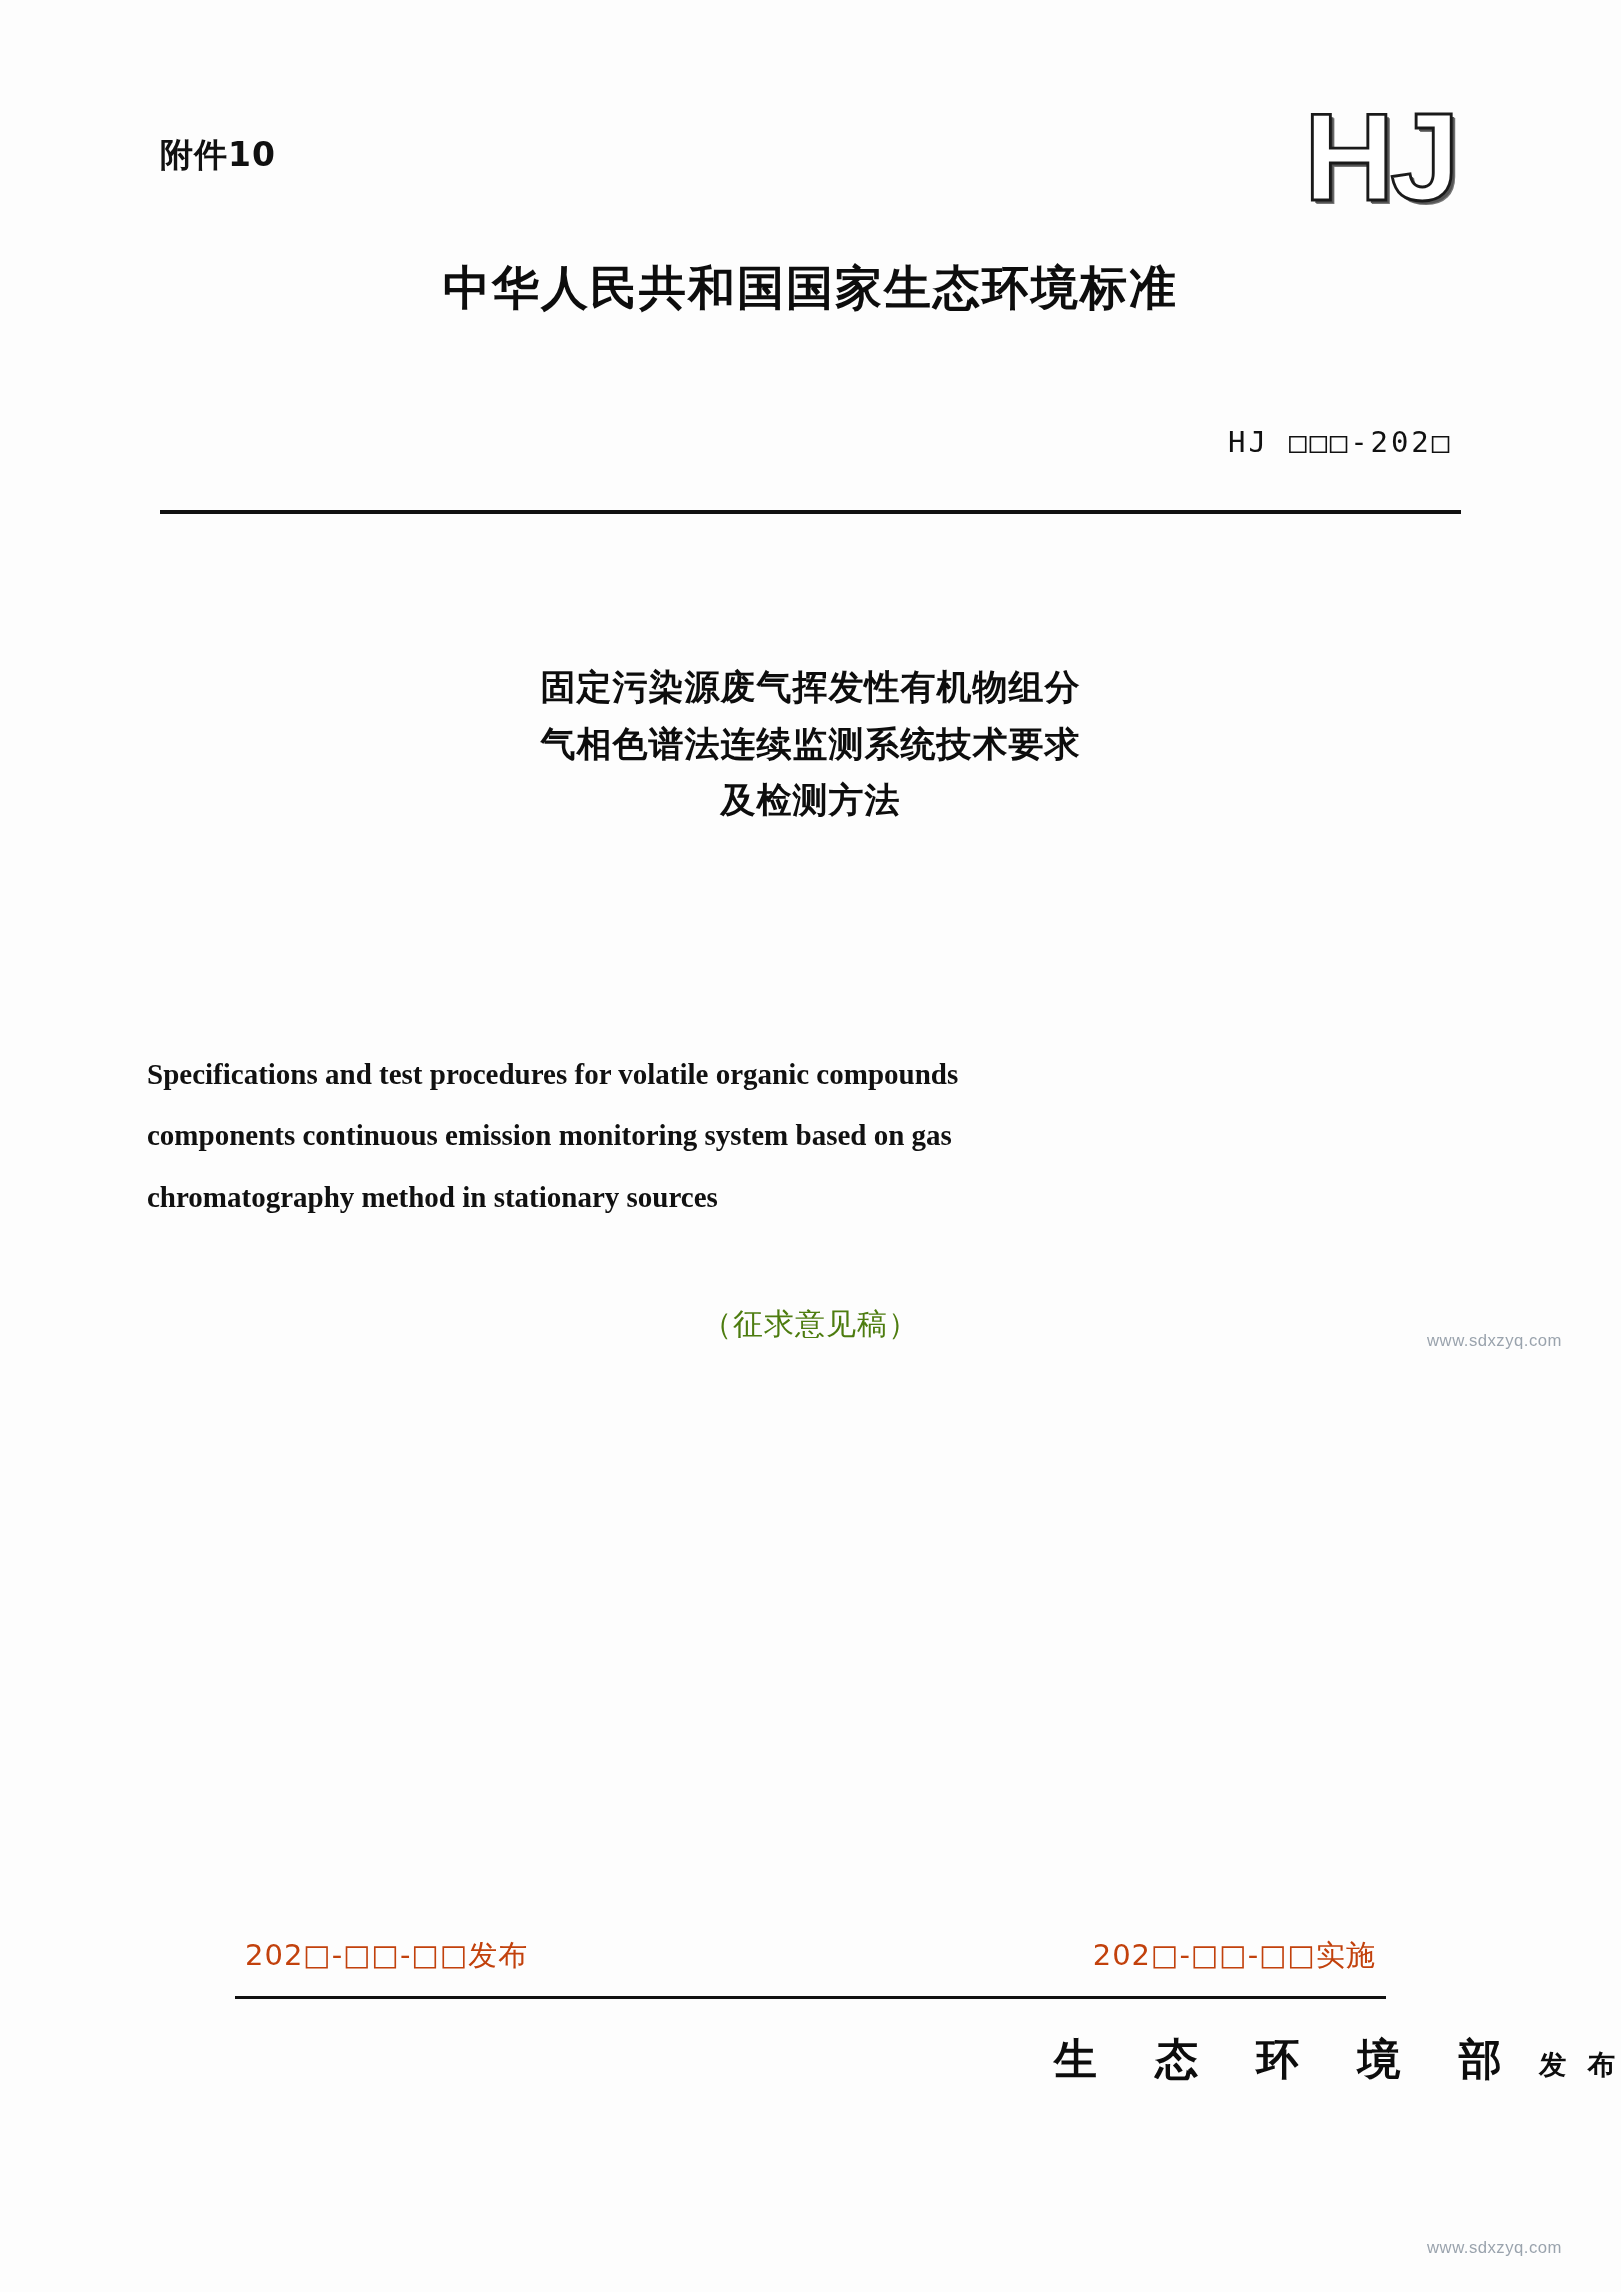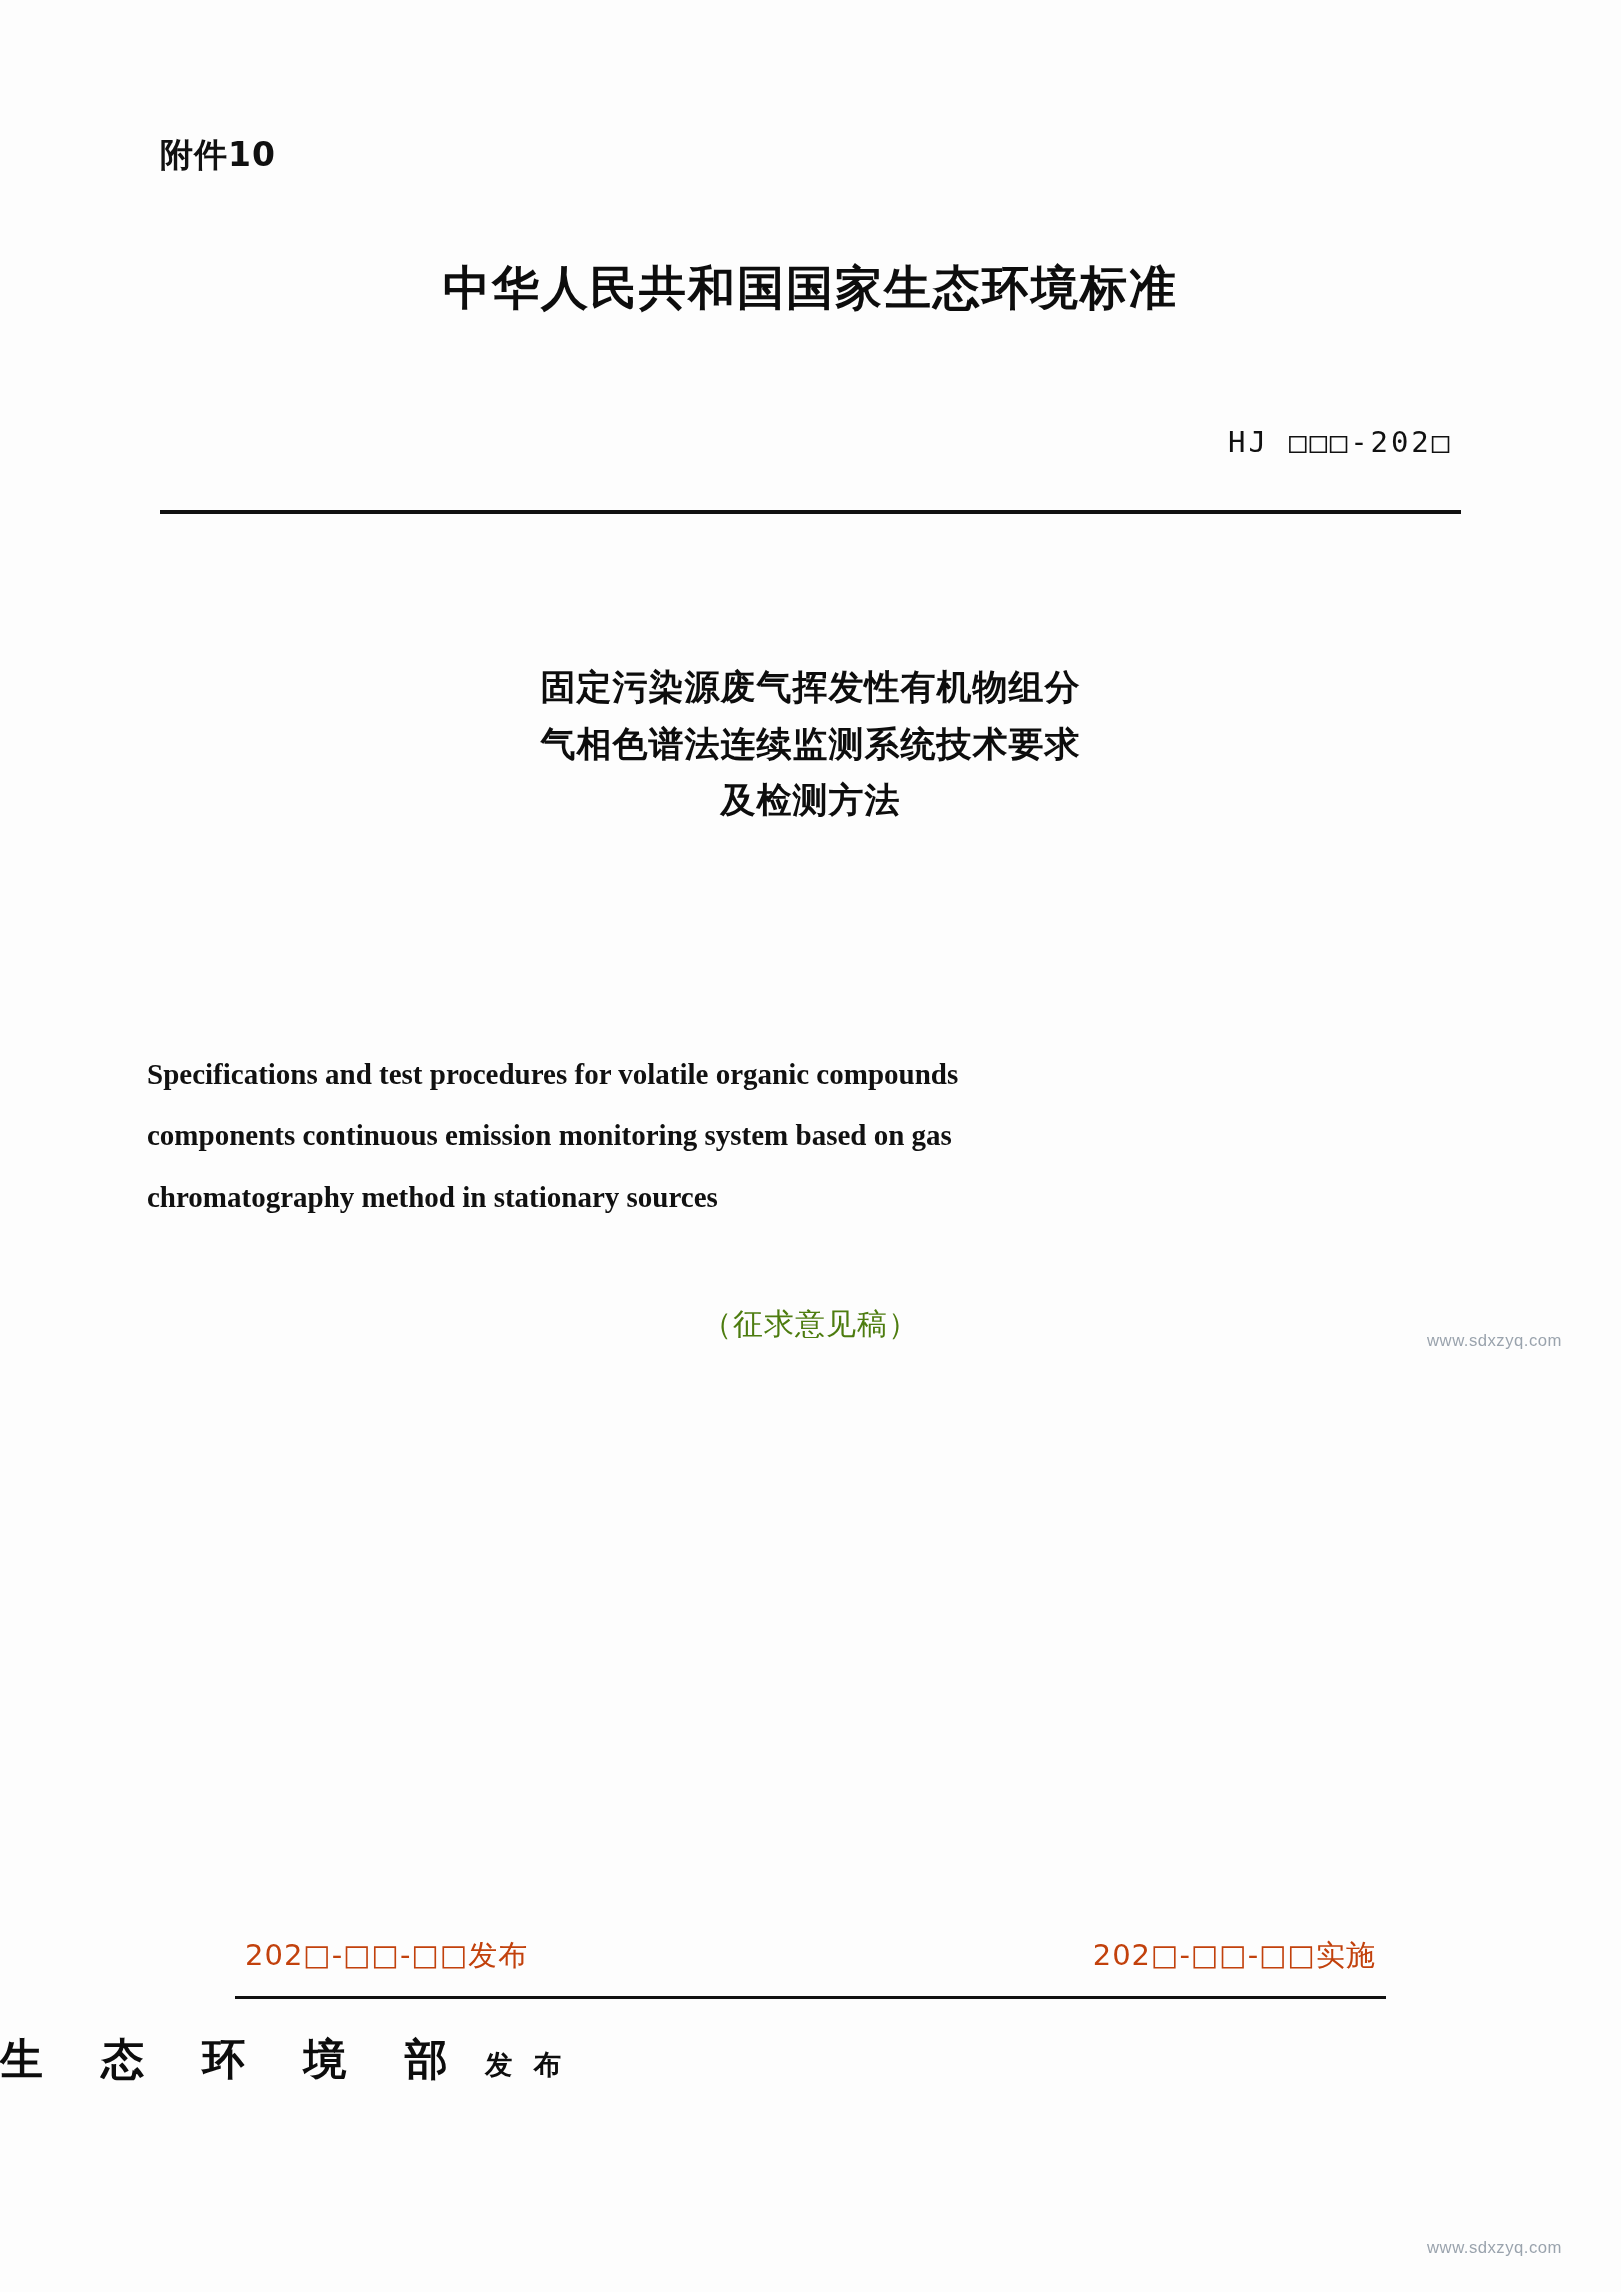--- a/index.html
+++ b/index.html
@@ -150,21 +150,21 @@
     height: 2.9px;
     background: #111;
   }
 
   
   .issuer {
     position: absolute;
     left: 0;
     right: 0;
     top: 2031px;
-    text-align: left;
+    text-align: right;
     font-family: "DejaVu Sans", sans-serif;
     color: #0d0d0d;
   }
   .issuer .org {
     font-size: 43px;
     font-weight: 700;
     letter-spacing: 21.6px;
   }
   .issuer .verb {
     font-size: 27.4px;
@@ -185,20 +185,21 @@
   .watermark.wm-mid { right: 59px; top: 1331px; }
   .watermark.wm-bottom { right: 59px; bottom: 35px; }
 </style>
 </head>
 <body>
 
 <div class="page">
 
   <div class="attachment-label">附件10</div>
 
+  <div class="hj-logo">HJ</div>
 
   <div class="std-title">中华人民共和国国家生态环境标准</div>
 
   <div class="std-number">HJ □□□-202□</div>
 
   <div class="rule-top"></div>
 
   <div class="cn-title">
     <div>固定污染源废气挥发性有机物组分</div>
     <div>气相色谱法连续监测系统技术要求</div>

